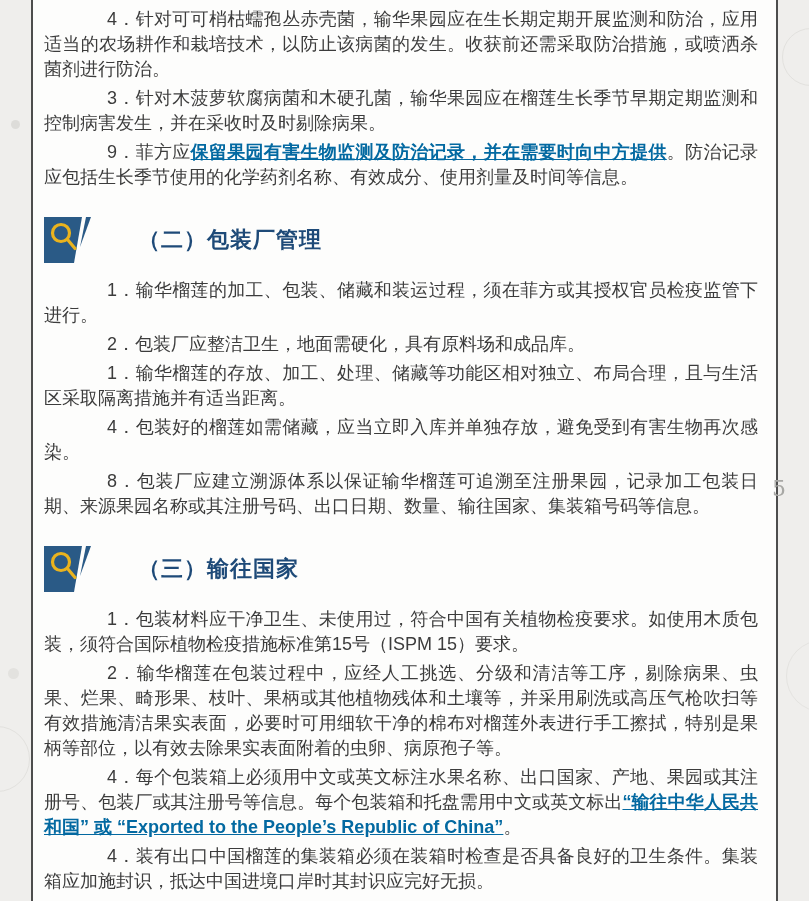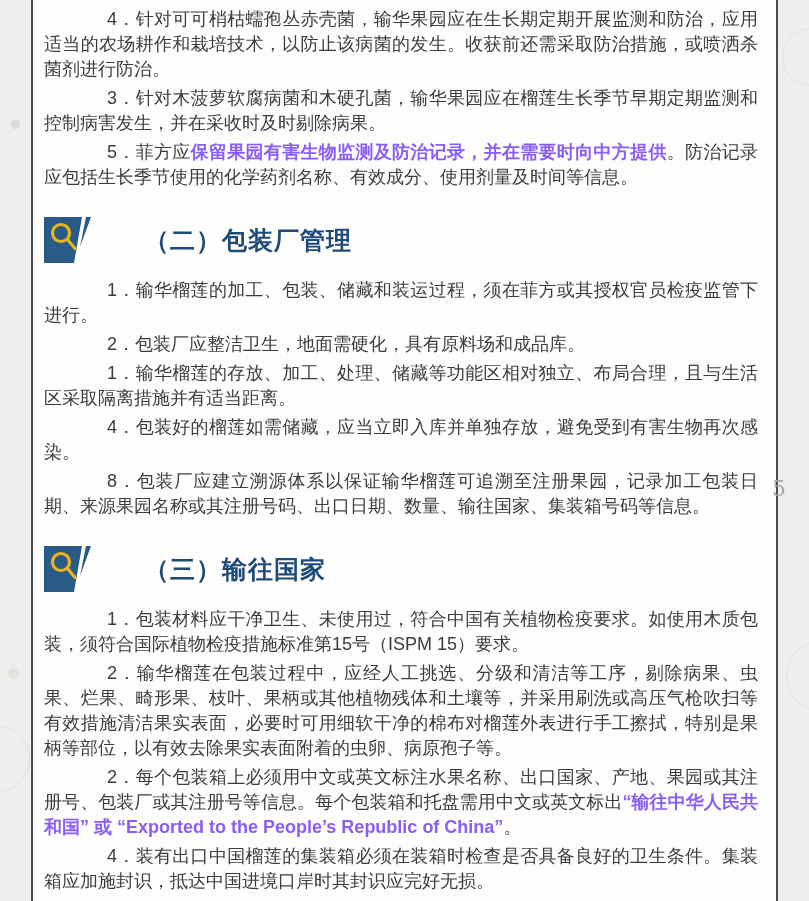--- a/index.html
+++ b/index.html
@@ -30,28 +30,28 @@
     font-family:"DejaVu Serif",serif;font-size:22px;color:#a8a8a5;
   }
   .content{
     position:absolute;left:33px;top:0;width:722px;
     padding:3px 7px 0 7px;
     color:#3c3c3c;font-size:18px;line-height:25px;
   }
   .para{
     margin:4px;text-indent:63px;text-align:justify;
   }
-  .hl{color:#8b5cf6;font-weight:700;}
+  .hl{color:#0369a1;font-weight:700;text-decoration:underline;}
   .heading{
     display:flex;align-items:center;gap:40px;
     margin:27px 0 15px 4px;
   }
   .hicon{width:50px;height:46px;flex:0 0 auto;display:block;}
   .heading h2{
-    margin:10px;font-size:25px;line-height:22px;font-weight:700;
+    margin:4px;font-size:22px;line-height:22px;font-weight:700;
     color:#1e4a78;letter-spacing:1px;
   }
 </style>
 </head>
 <body>
 
 <div class="paper"></div>
 <div class="rule rule-left"></div>
 <div class="rule rule-right"></div>
 
@@ -62,21 +62,21 @@
 <div class="deco deco-dot2"></div>
 <div class="watermark">5</div>
 
 <main class="content">
 
   <p class="para">4．针对可可梢枯蠕孢丛赤壳菌，输华果园应在生长期定期开展监测和防治，应用适当的农场耕作和栽培技术，以防止该病菌的发生。收获前还需采取防治措施，或喷洒杀菌剂进行防治。</p>
 
   <p class="para">3．针对木菠萝软腐病菌和木硬孔菌，输华果园应在榴莲生长季节早期定期监测和控制病害发生，并在采收时及时剔除病果。</p>
 
 
-  <p class="para"><span>5．菲方应</span><span class="hl">保留果园有害生物监测及防治记录，并在需要时向中方提供</span><span>。防治记录应包括生长季节使用的化学药剂名称、有效成分、使用剂量及时间等信息。</span></p>
+  <p class="para"><span>9．菲方应</span><span class="hl">保留果园有害生物监测及防治记录，并在需要时向中方提供</span><span>。防治记录应包括生长季节使用的化学药剂名称、有效成分、使用剂量及时间等信息。</span></p>
 
   <div class="heading">
     <svg class="hicon" viewBox="0 0 50 46" xmlns="http://www.w3.org/2000/svg" aria-hidden="true">
       <polygon points="0,0 38,0 30,46 0,46" fill="#2a5a86"></polygon>
       <polygon points="42,0 47,0 36,30" fill="#2a5a86"></polygon>
       <circle cx="17" cy="16" r="8.5" fill="none" stroke="#eab31e" stroke-width="3.2"></circle>
       <line x1="23.5" y1="22.5" x2="31" y2="31.5" stroke="#eab31e" stroke-width="3.2" stroke-linecap="round"></line>
     </svg>
     <h2>（二）包装厂管理</h2>
   </div>
@@ -93,17 +93,17 @@
       <polygon points="42,0 47,0 36,30" fill="#2a5a86"></polygon>
       <circle cx="17" cy="16" r="8.5" fill="none" stroke="#eab31e" stroke-width="3.2"></circle>
       <line x1="23.5" y1="22.5" x2="31" y2="31.5" stroke="#eab31e" stroke-width="3.2" stroke-linecap="round"></line>
     </svg>
     <h2>（三）输往国家</h2>
   </div>
 
   <p class="para">1．包装材料应干净卫生、未使用过，符合中国有关植物检疫要求。如使用木质包装，须符合国际植物检疫措施标准第15号（ISPM 15）要求。</p>
   <p class="para">2．输华榴莲在包装过程中，应经人工挑选、分级和清洁等工序，剔除病果、虫果、烂果、畸形果、枝叶、果柄或其他植物残体和土壤等，并采用刷洗或高压气枪吹扫等有效措施清洁果实表面，必要时可用细软干净的棉布对榴莲外表进行手工擦拭，特别是果柄等部位，以有效去除果实表面附着的虫卵、病原孢子等。</p>
 
-  <p class="para"><span>2．每个包装箱上必须用中文或英文标注水果名称、出口国家、产地、果园或其注册号、包装厂或其注册号等信息。每个包装箱和托盘需用中文或英文标出</span><span class="hl">“输往中华人民共和国” 或 “Exported to the People’s Republic of China”</span><span>。</span></p>
+  <p class="para"><span>4．每个包装箱上必须用中文或英文标注水果名称、出口国家、产地、果园或其注册号、包装厂或其注册号等信息。每个包装箱和托盘需用中文或英文标出</span><span class="hl">“输往中华人民共和国” 或 “Exported to the People’s Republic of China”</span><span>。</span></p>
 
   <p class="para">4．装有出口中国榴莲的集装箱必须在装箱时检查是否具备良好的卫生条件。集装箱应加施封识，抵达中国进境口岸时其封识应完好无损。</p>
 
 </main>
 
 </body></html>

